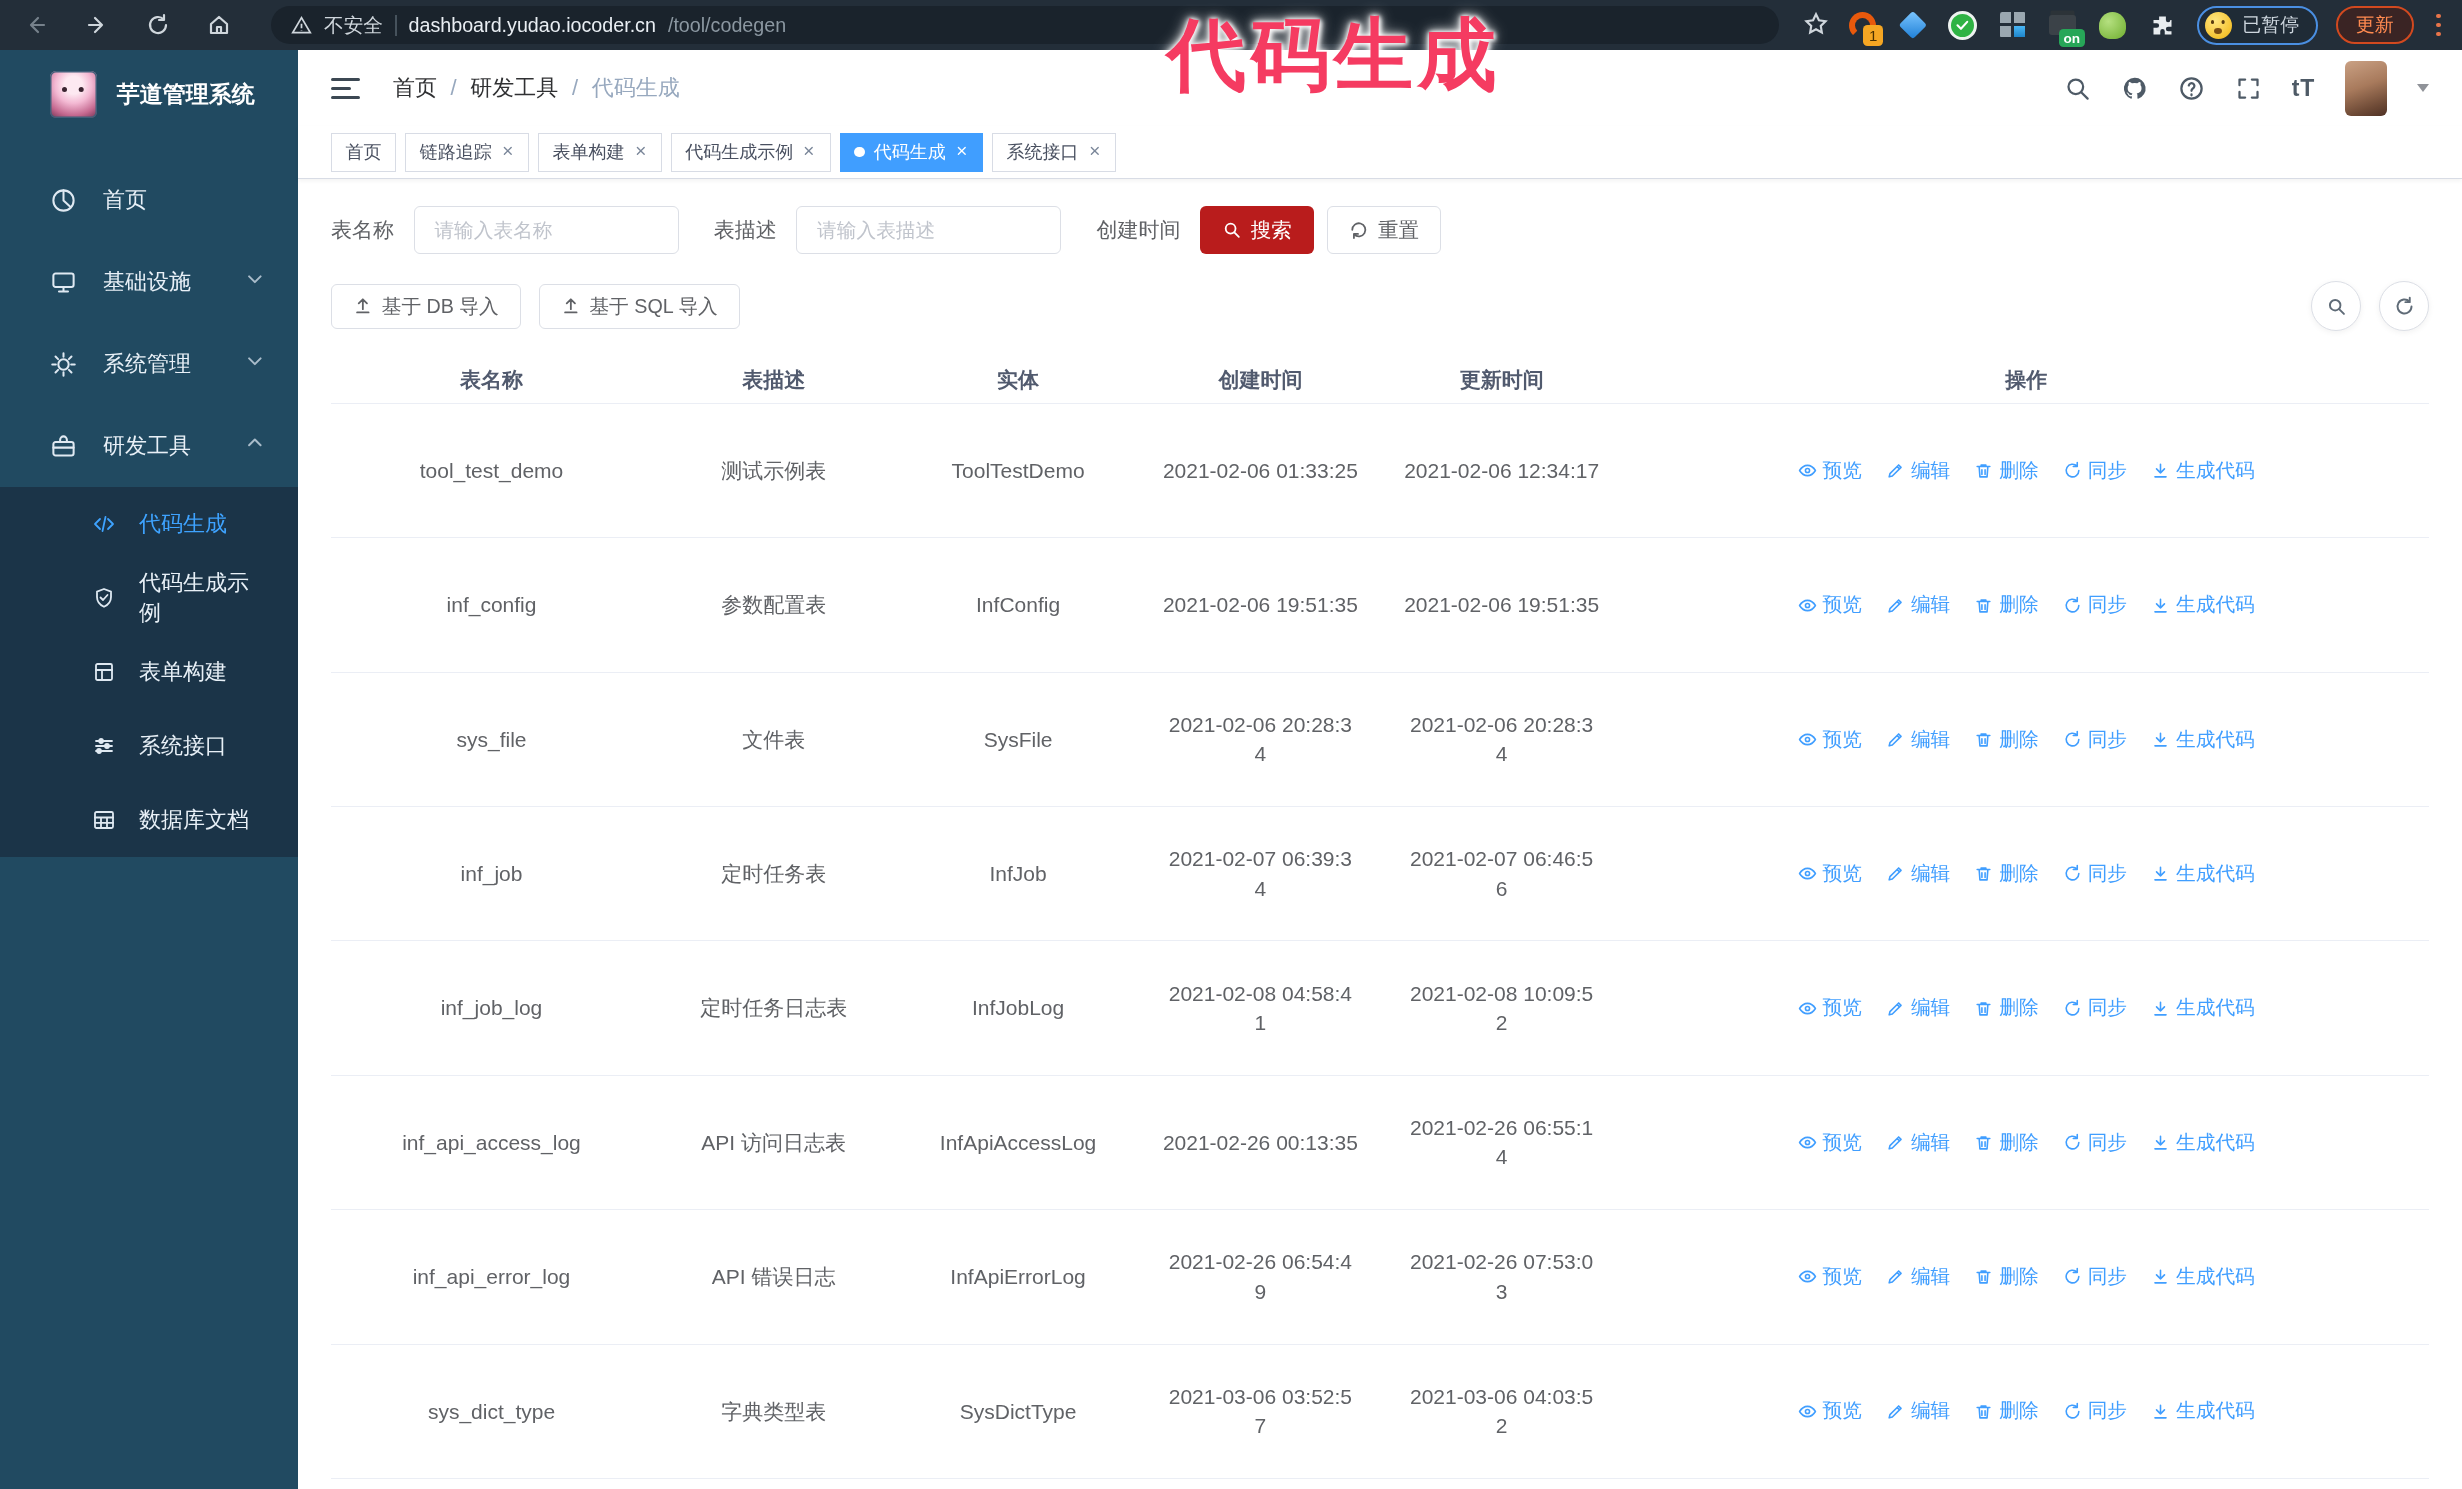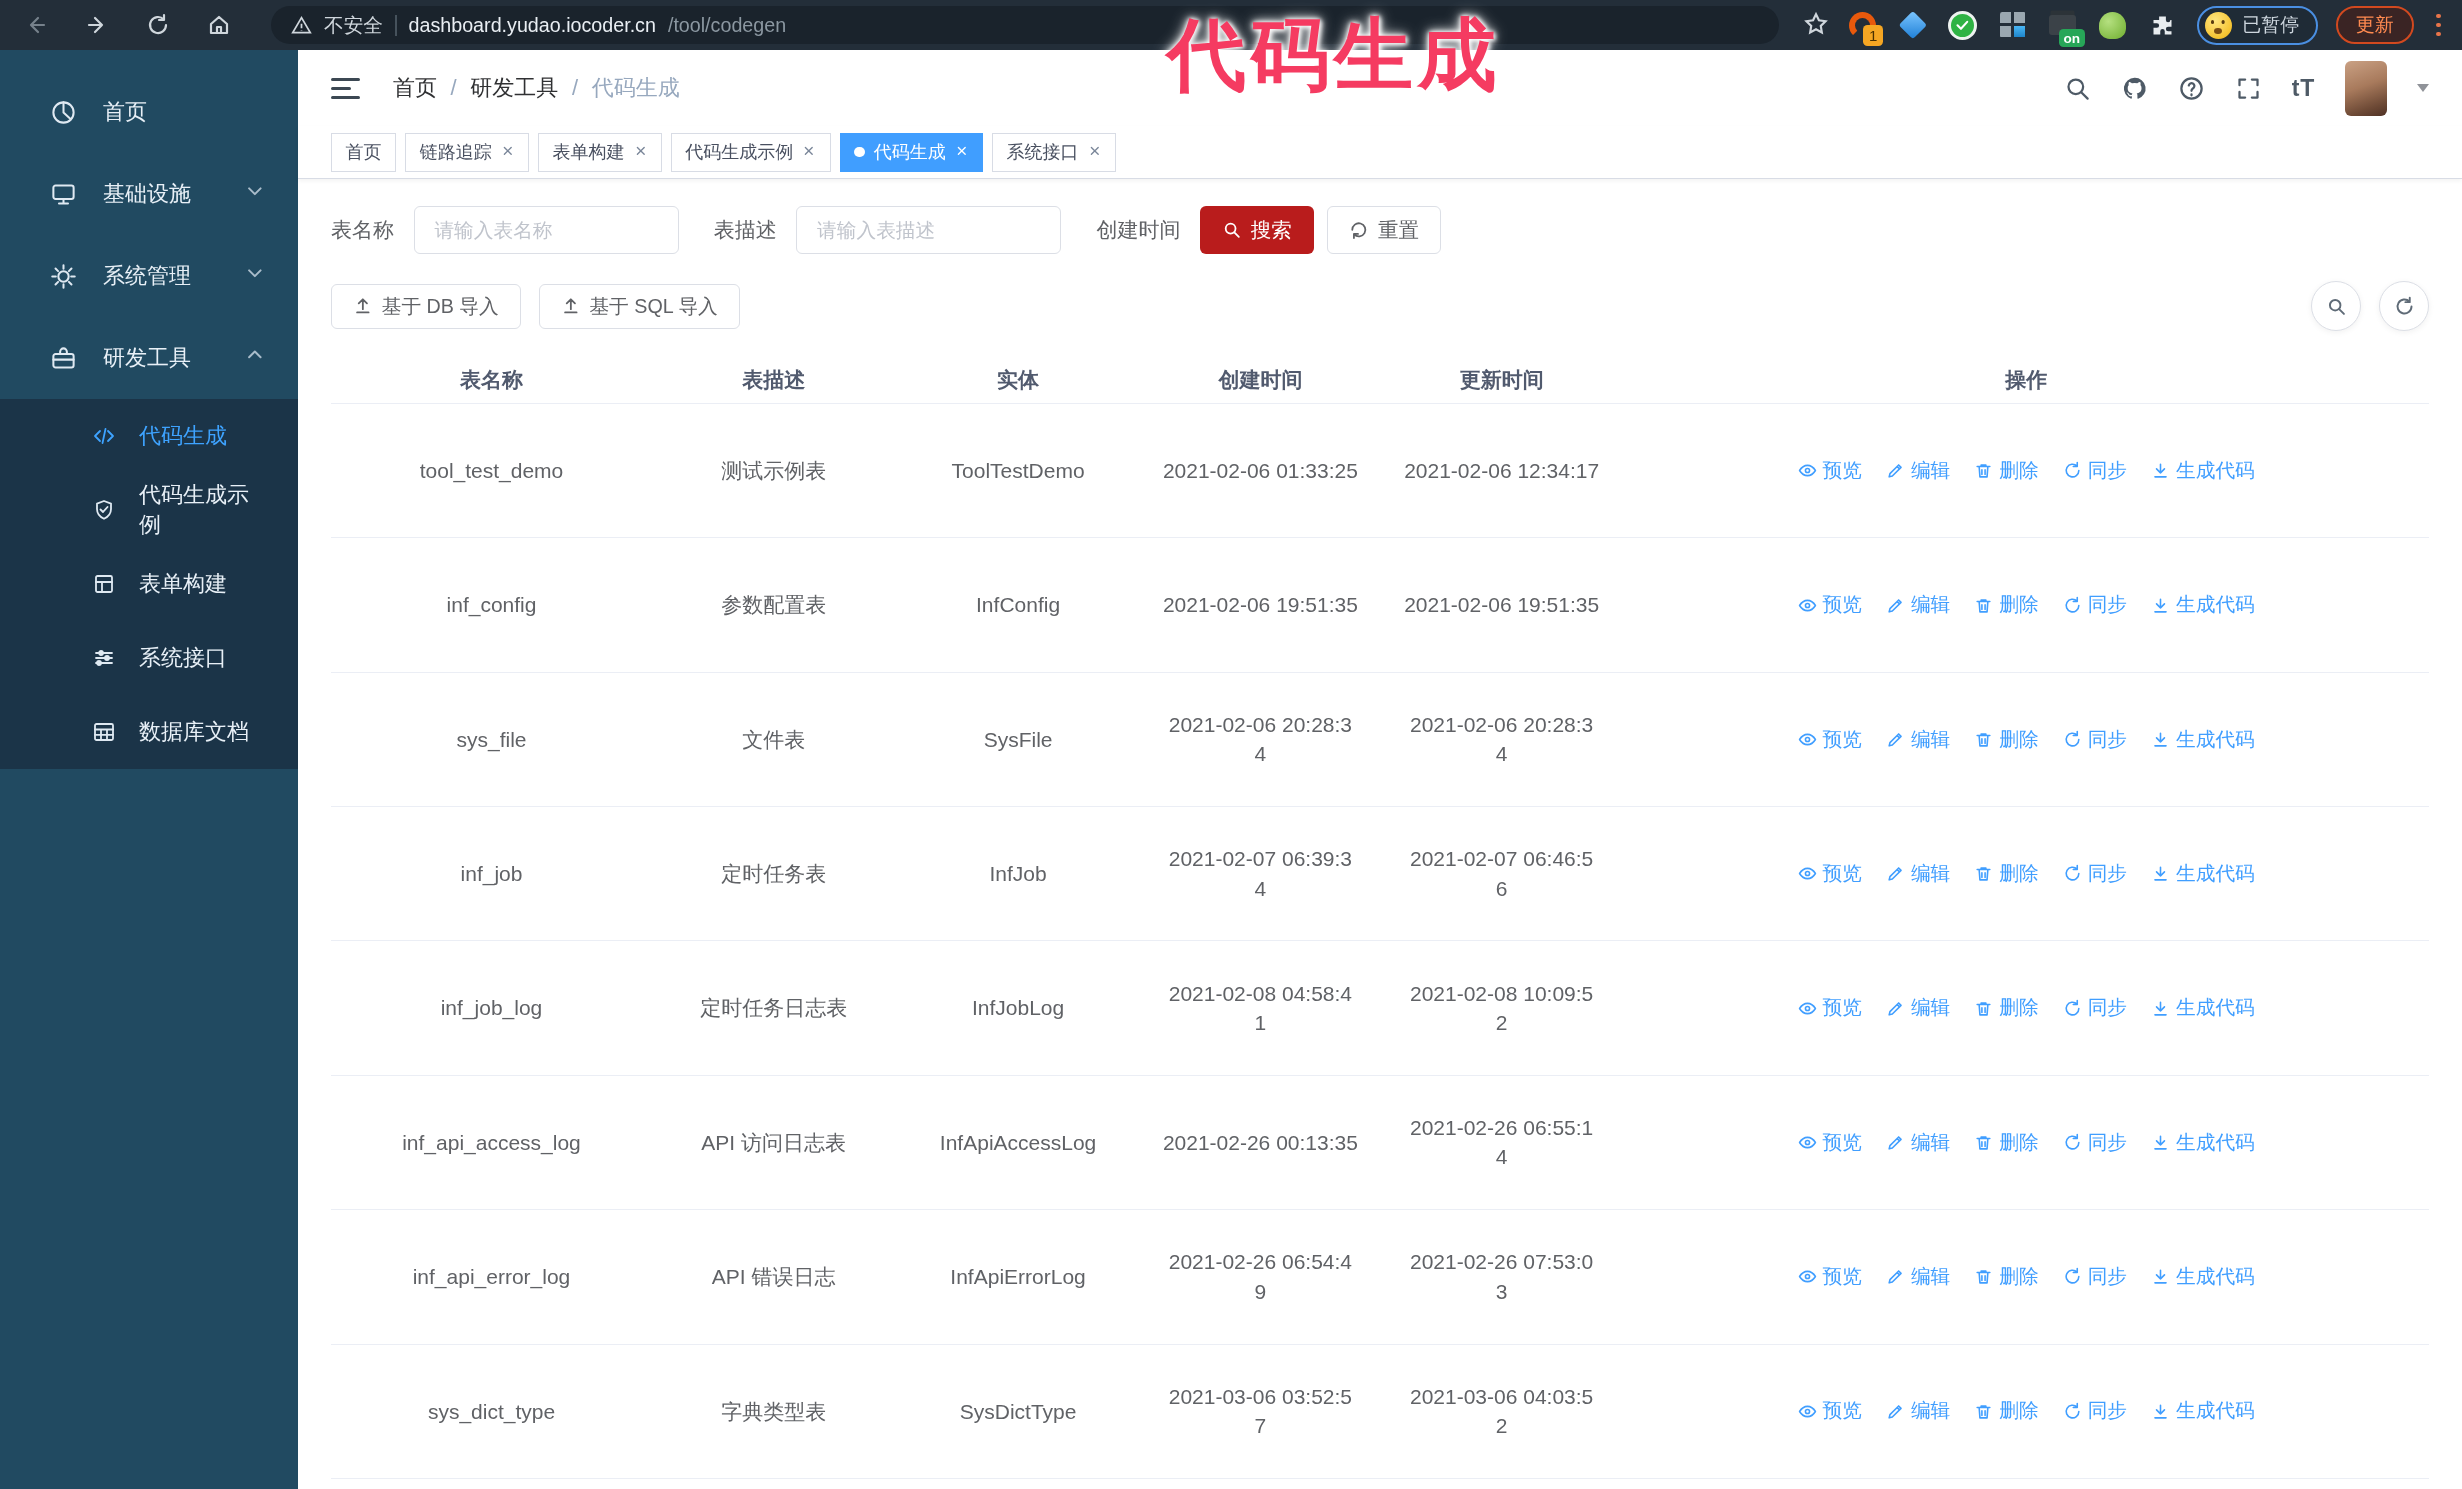--- a/index.html
+++ b/index.html
@@ -232,20 +232,24 @@
           <i></i>
         </div>
     </div>
   </div>
 
   <div class="watermark">代码生成</div>
 
   <div class="app">
 
     <div class="sidebar">
+      <div class="logo-row">
+        <span class="logo-img"></span>
+        <span class="logo-title">芋道管理系统</span>
+      </div>
       <div class="menu">
         <div class="menu-item">
           <svg class="mi" viewBox="0 0 24 24">
               <circle cx="12" cy="12" r="9"></circle>
               <path d="M12 3v9l6.5 6"></path>
             </svg>
           <span>首页</span>
         </div>
         <div class="menu-item">
           <svg class="mi" viewBox="0 0 24 24">

